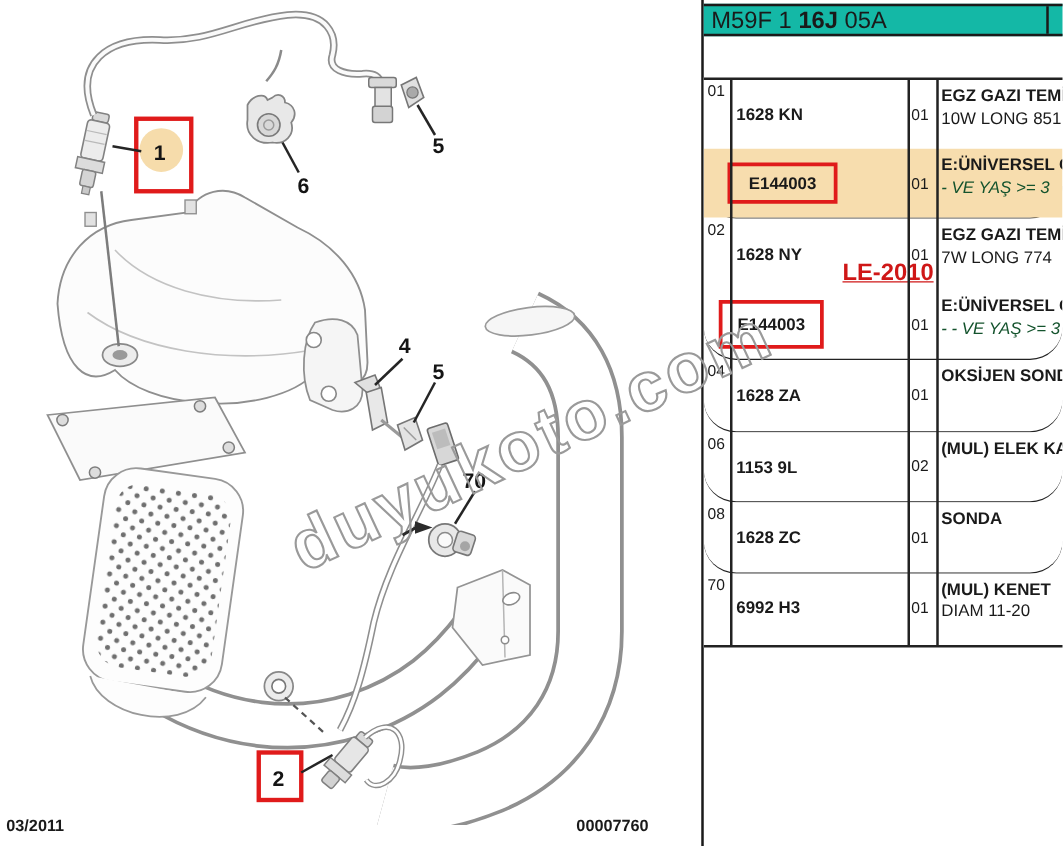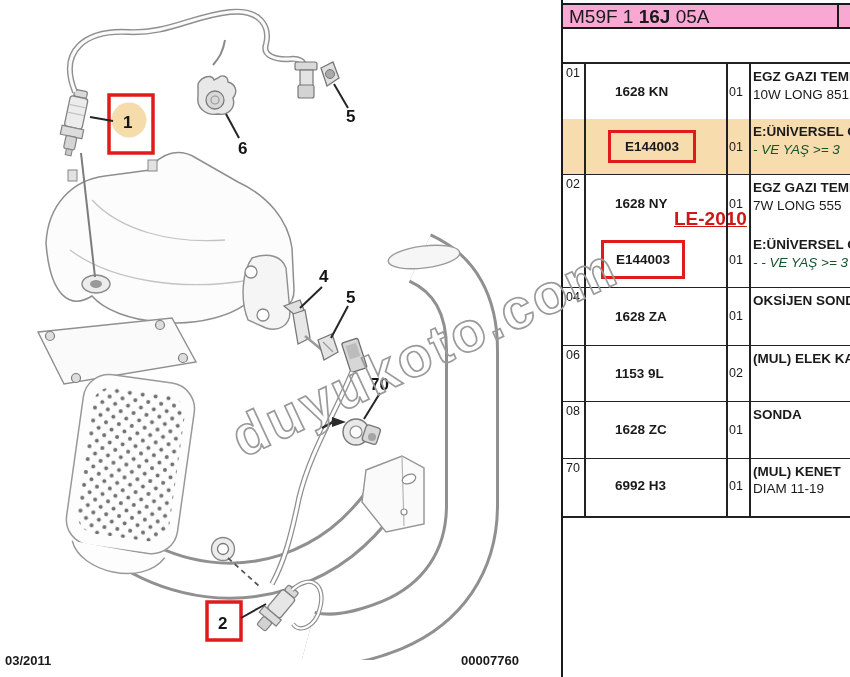--- a/index.html
+++ b/index.html
@@ -3,37 +3,37 @@
 <meta charset="utf-8">
 <style>
   html,body{margin:0;padding:0;}
   body{
     width:850px;height:677px;position:relative;overflow:hidden;
     background:#ffffff;font-family:"Liberation Sans",sans-serif;color:#1a1a1a;
   }
   
   .panel-divider{position:absolute;left:561px;top:0;bottom:0;width:2px;background:#1a1a1a;}
   .hdr{position:absolute;left:563px;top:3px;width:287px;height:22px;
-       border-top:2px solid #1a1a1a;border-bottom:2px solid #1a1a1a;background:#f9a8d4;}
+       border-top:2px solid #1a1a1a;border-bottom:2px solid #1a1a1a;background:#14b8a6;}
   .hdr-main{position:absolute;left:0;top:0;bottom:0;width:268px;border-right:2px solid #1a1a1a;
        font-size:19px;padding:1px 0 0 6px;white-space:nowrap;}
   .hdr-main .b{font-weight:bold;}
   .tbl{position:absolute;left:563px;top:62px;width:287px;height:452px;
        border-top:2px solid #222;border-bottom:2px solid #222;background:#fff;overflow:hidden;}
   .vline{position:absolute;top:0;bottom:0;width:1.5px;background:#222;z-index:6;}
   .v1{left:21px}.v2{left:163px}.v3{left:186px}
-  .grp{position:relative;border-bottom:1.5px solid #222;}
+  .grp{position:relative;border-bottom:1.5px solid #222;border-radius:26px;}
   .g1{height:110px}.g2{height:112px}.g3{height:56.5px}.g4{height:55.5px}.g5{height:55.5px}
   .g6{height:54px;border-bottom:none;}
   .ref{position:absolute;top:2px;left:3px;font-size:12.5px;z-index:3;}
   .entry{position:relative;display:grid;grid-template-columns:21px 142px 23px 1fr;
          align-items:center;z-index:2;}
   .e55{height:55px}.e57{height:57px}.efull{height:100%;}
   .hl{background:#f7ddae;}
-  .cell-part{padding-left:5px;font-weight:bold;font-size:13.5px;white-space:nowrap;margin-left:26px;}
+  .cell-part{padding-left:5px;font-weight:bold;font-size:13.5px;white-space:nowrap;}
   .cell-qty{font-size:12.5px;padding-left:3px;}
   .cell-desc{align-self:start;padding:4px 0 0 4px;font-size:13.5px;line-height:17.5px;
              white-space:nowrap;overflow:hidden;}
   .d1{font-weight:bold;}
   .d2{font-weight:normal;min-height:17px;}
   .d2.green{color:#14532d;font-style:italic;}
   .rb{display:inline-block;border:3.5px solid #e01b1b;padding:6px 14px;margin-left:-7px;}
   .rb2{margin-left:-14px;padding:9px 12px;}
   .note-le{position:absolute;left:111px;bottom:2px;color:#cf1717;font-weight:bold;
            font-size:19px;text-decoration:underline;z-index:5;white-space:nowrap;}
@@ -238,21 +238,21 @@
   </div>
 
   <div class="grp g2">
     <div class="ref">02</div>
     <div class="entry e57">
       <div></div>
       <div class="cell-part">1628 NY</div>
       <div class="cell-qty">01</div>
       <div class="cell-desc">
         <div class="d1">EGZ GAZI TEMİZ</div>
-        <div class="d2">7W LONG 555</div>
+        <div class="d2">7W LONG 774</div>
       </div>
       <div class="note-le">LE-2010</div>
     </div>
     <div class="entry e55">
       <div></div>
       <div class="cell-part"><span class="rb rb2">E144003</span></div>
       <div class="cell-qty">01</div>
       <div class="cell-desc">
         <div class="d1">E:ÜNİVERSEL O</div>
         <div class="d2 green">- - VE YAŞ &gt;= 3</div>
@@ -297,21 +297,21 @@
   </div>
 
   <div class="grp g6">
     <div class="ref">70</div>
     <div class="entry efull">
       <div></div>
       <div class="cell-part">6992 H3</div>
       <div class="cell-qty">01</div>
       <div class="cell-desc">
         <div class="d1">(MUL) KENET</div>
-        <div class="d2">DIAM 11-19</div>
+        <div class="d2">DIAM 11-20</div>
       </div>
     </div>
   </div>
 
   <div class="vline v1"></div>
   <div class="vline v2"></div>
   <div class="vline v3"></div>
 </div>
 
 <svg class="wm" width="850" height="677" viewBox="0 0 850 677">

